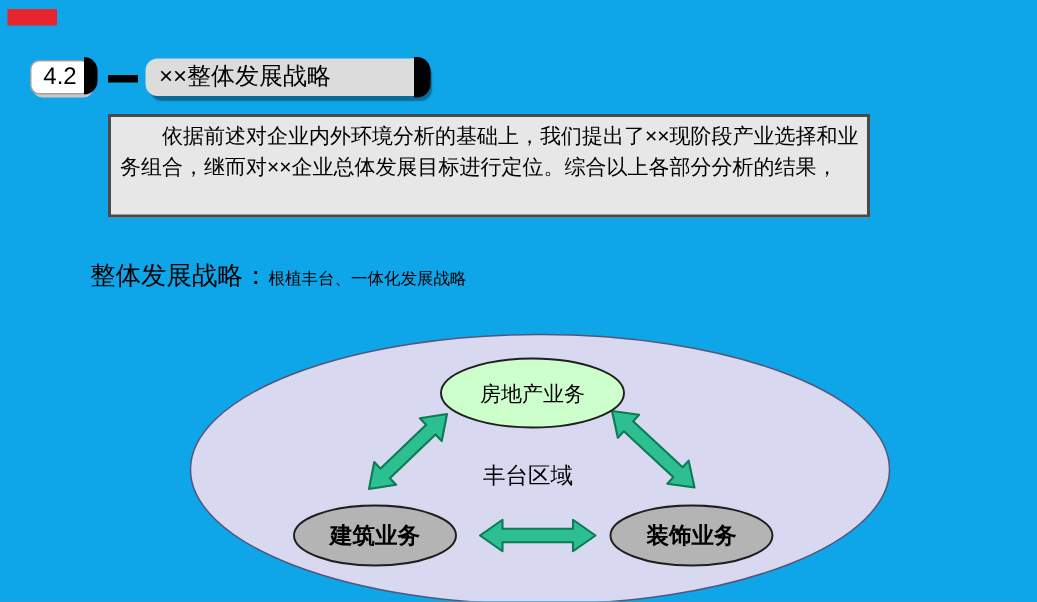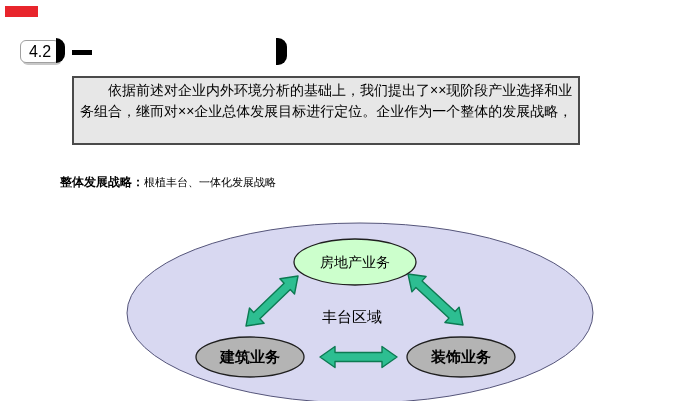--- a/index.html
+++ b/index.html
@@ -32,42 +32,45 @@
   
   #summary-box{
     position:absolute;left:72px;top:76px;width:508px;height:69px;
     background:#e7e7e7;border:2px solid #4a4a4a;box-sizing:border-box;
     padding:2px 6px;font-size:14px;line-height:21px;
   }
   #summary-box .line{white-space:nowrap;}
   #summary-box .line.first{text-indent:28px;text-align:center;}
   
   #strategy-heading{position:absolute;left:60px;top:172px;white-space:nowrap;}
-  #strategy-heading .hl{font-weight:bold;font-size:12px;}
+  #strategy-heading .hl{font-weight:normal;font-size:17px;}
   #strategy-heading .hv{font-size:11px;}
   
   #diagram-svg{position:absolute;left:0;top:0;}
 </style>
 </head>
 <body>
 
-<div id="page" style="background: #ffffff;">
+<div id="page" style="background: #0ea5e9;">
 
   <div id="corner-marker" style="background: rgb(232, 37, 44);"></div>
 
   <div id="sec-num-box">
     <span>4.2</span>
   </div>
   <div id="bracket-1" class="black-bracket"></div>
   <div id="header-dash"></div>
+  <div id="title-bar">
+    <span>××整体发展战略</span>
+  </div>
   <div id="bracket-2" class="black-bracket"></div>
 
   <div id="summary-box">
     <div class="line first">依据前述对企业内外环境分析的基础上，我们提出了××现阶段产业选择和业</div>
-    <div class="line">务组合，继而对××企业总体发展目标进行定位。企业作为一个整体的发展战略，</div>
+    <div class="line">务组合，继而对××企业总体发展目标进行定位。综合以上各部分分析的结果，</div>
   </div>
 
   <div id="strategy-heading">
     <span class="hl">整体发展战略：</span><span class="hv">根植丰台、一体化发展战略</span>
   </div>
 
   <svg id="diagram-svg" width="691" height="401" viewBox="0 0 691 401">
       <ellipse cx="360" cy="313" rx="233" ry="90" fill="#d8d8f1" stroke="#55557a" stroke-width="1"></ellipse>
       <polygon points="298.0,276.0 279.9,278.8 284.1,283.2 253.7,312.4 249.5,308.0 246.0,326.0 264.1,323.2 259.9,318.8 290.3,289.6 294.5,294.0" fill="#2dbe91" stroke="#0c7a52" stroke-width="1.4" stroke-linejoin="round"></polygon>
       <polygon points="408.0,274.0 411.9,291.9 415.9,287.5 448.9,318.1 444.9,322.5 463.0,325.0 459.1,307.1 455.1,311.5 422.1,280.9 426.1,276.5" fill="#2dbe91" stroke="#0c7a52" stroke-width="1.4" stroke-linejoin="round"></polygon>

